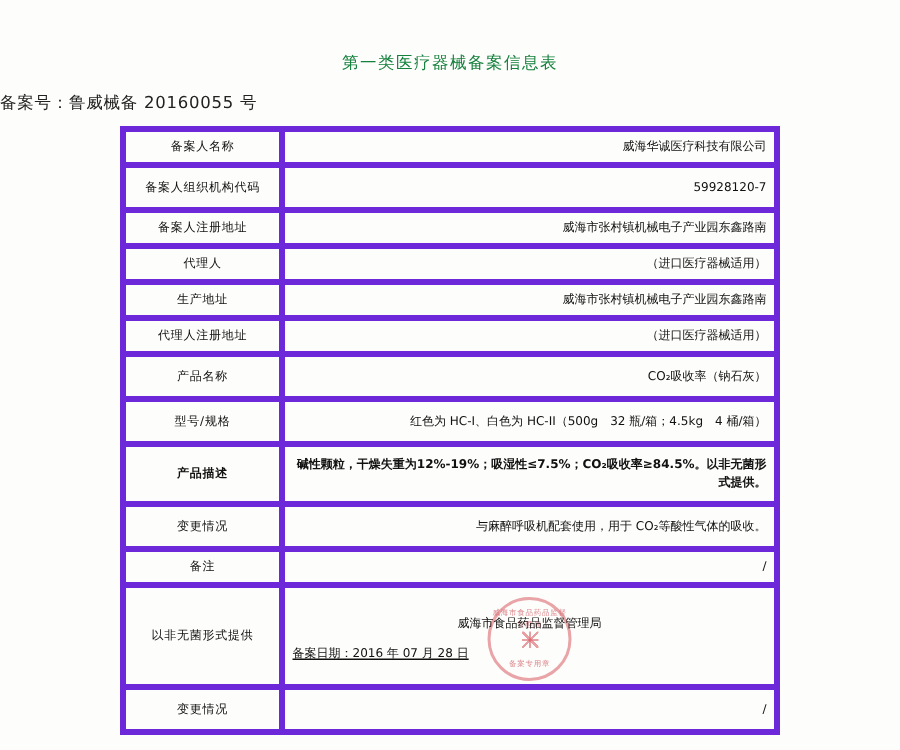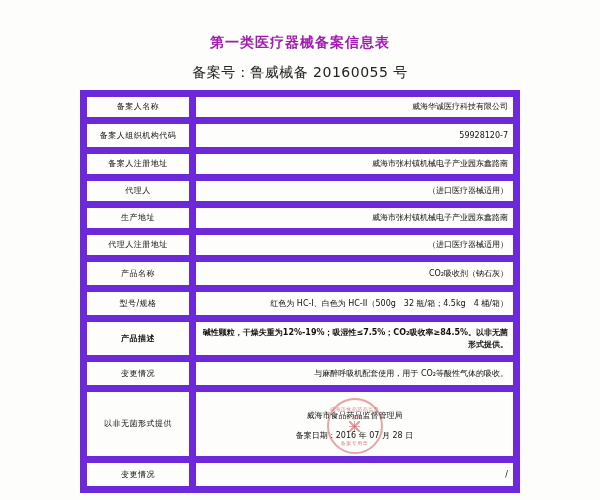--- a/index.html
+++ b/index.html
@@ -15,42 +15,42 @@
     overflow: hidden;
   }
   .page {
     position: relative;
     width: 600px;
     height: 500px;
     background: #fdfdfb;
   }
   .doc-title {
     text-align: center;
-    font-size: 14px;
-    font-weight: bold;
+    font-size: 11px;
+    font-weight: normal;
     letter-spacing: 1px;
-    color: #a21caf;
+    color: #15803d;
     padding-top: 34px;
   }
   .doc-subtitle {
-    text-align: center;
-    font-size: 14px;
+    text-align: left;
+    font-size: 11px;
     color: #222;
     padding-top: 12px;
     padding-bottom: 8px;
     letter-spacing: 0.5px;
   }
   table.form {
     border-collapse: collapse;
     margin: 0 auto;
     width: 440px;
     table-layout: fixed;
   }
   table.form td {
-    border: 7px solid #6d28d9;
+    border: 4px solid #6d28d9;
     font-size: 8px;
     line-height: 1.5;
     padding: 4px 5px;
     vertical-align: middle;
     color: #111;
   }
   td.label {
     width: 92px;
     text-align: center;
     letter-spacing: 0.5px;
@@ -80,22 +80,23 @@
     color: #111;
     text-align: center;
     z-index: 2;
   }
   .sign-date {
     position: absolute;
     left: 0; right: 0;
     top: 34px;
     font-size: 8px;
     color: #111;
-    text-align: center;
+    text-align: left;
     z-index: 2;
+    text-decoration: underline;
   }
   .stamp {
     position: absolute;
     left: 50%;
     top: 2px;
     transform: translateX(-50%);
     width: 52px;
     height: 52px;
     border: 2px solid rgba(208, 60, 70, 0.62);
     border-radius: 50%;
@@ -168,33 +169,37 @@
       <tr class="row-h">
         <td class="label">生产地址</td>
         <td class="value">威海市张村镇机械电子产业园东鑫路南</td>
       </tr>
       <tr class="row-h">
         <td class="label">代理人注册地址</td>
         <td class="value">（进口医疗器械适用）</td>
       </tr>
       <tr class="row-h2">
         <td class="label">产品名称</td>
-        <td class="value">CO₂吸收剂（钠石灰）</td>
+        <td class="value">CO₂吸收率（钠石灰）</td>
       </tr>
       <tr class="row-h2">
         <td class="label">型号/规格</td>
         <td class="value">红色为 HC-I、白色为 HC-II（500g　32 瓶/箱；4.5kg　4 桶/箱）</td>
       </tr>
       <tr class="row-desc">
         <td class="label">产品描述</td>
         <td class="value">碱性颗粒，干燥失重为12%-19%；吸湿性≤7.5%；CO₂吸收率≥84.5%。以非无菌形式提供。</td>
       </tr>
       <tr class="row-h2">
         <td class="label">变更情况</td>
         <td class="value">与麻醉呼吸机配套使用，用于 CO₂等酸性气体的吸收。</td>
+      </tr>
+      <tr class="row-h">
+        <td class="label">备注</td>
+        <td class="value">/</td>
       </tr>
       <tr class="row-sign">
         <td class="label two-line">以非无菌形式提供</td>
         <td class="sign-cell">
           <div class="sign-inner">
             <div class="stamp">
               <div class="stamp-text">威海市食品药品监督管理局</div>
               <div class="stamp-text-bottom">备案专用章</div>
             </div>
             <div class="sign-org">威海市食品药品监督管理局</div>

